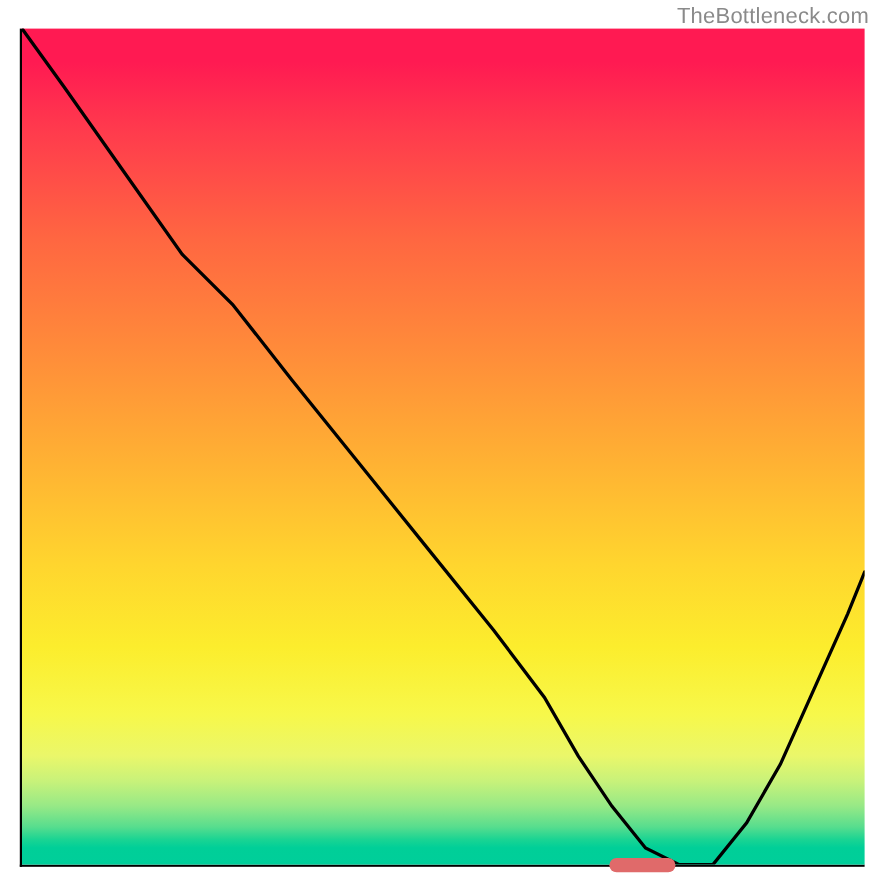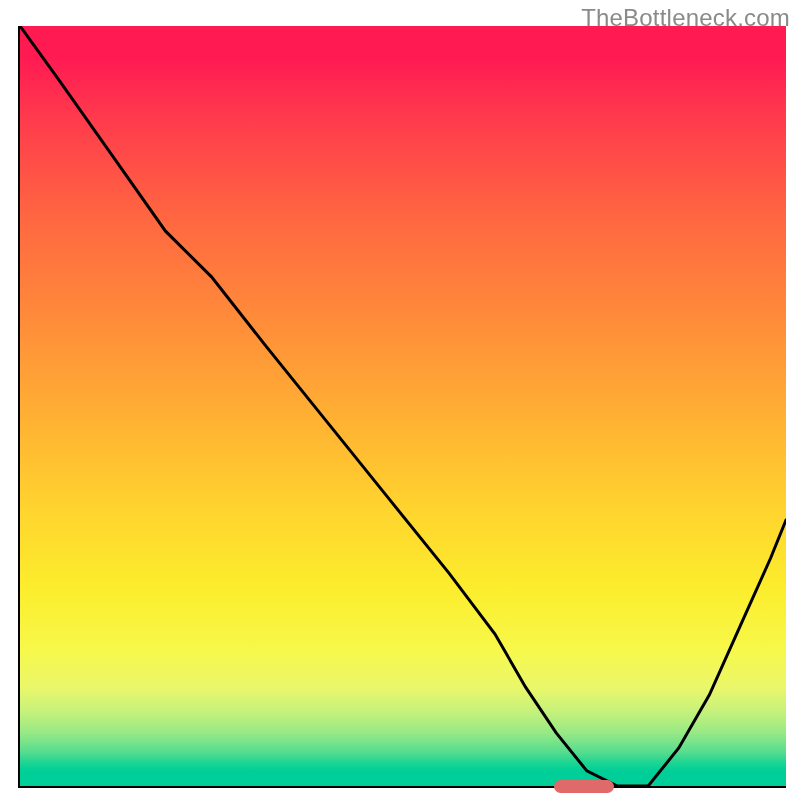--- a/index.html
+++ b/index.html
@@ -8,21 +8,21 @@
     width: 800px;
     height: 800px;
     background: #ffffff;
     overflow: hidden;
     font-family: Arial, Helvetica, sans-serif;
   }
   .watermark {
     position: absolute;
     top: 4px;
     right: 10px;
-    font-size: 24px;
+    font-size: 20px;
     color: #8a8a8a;
     letter-spacing: 0.2px;
     font-weight: 500;
     text-align: center;
   }
   .plot-area {
     position: absolute;
     left: 18px;
     top: 26px;
     width: 768px;

